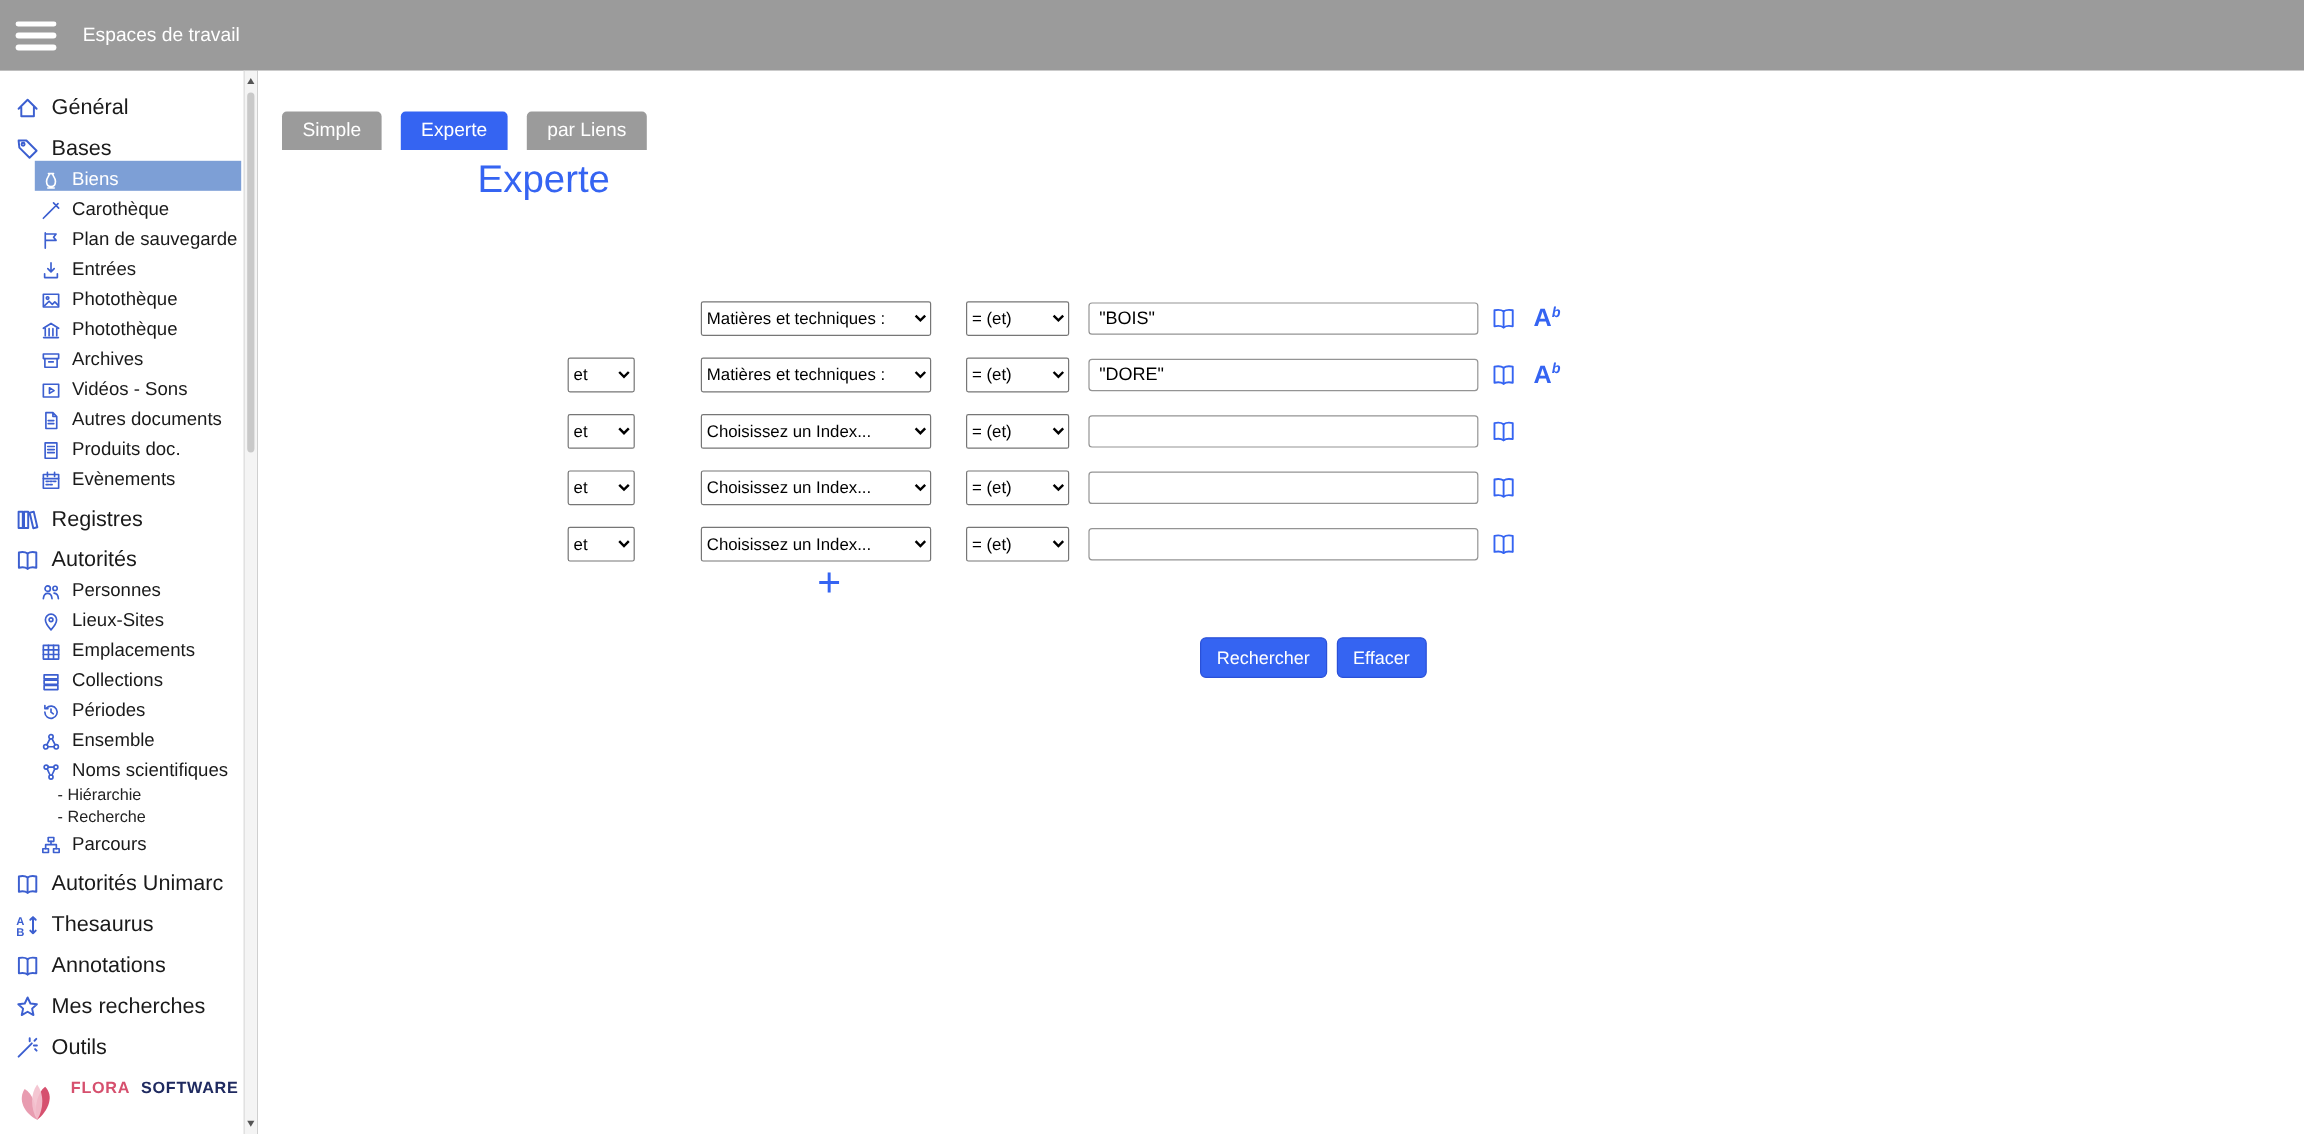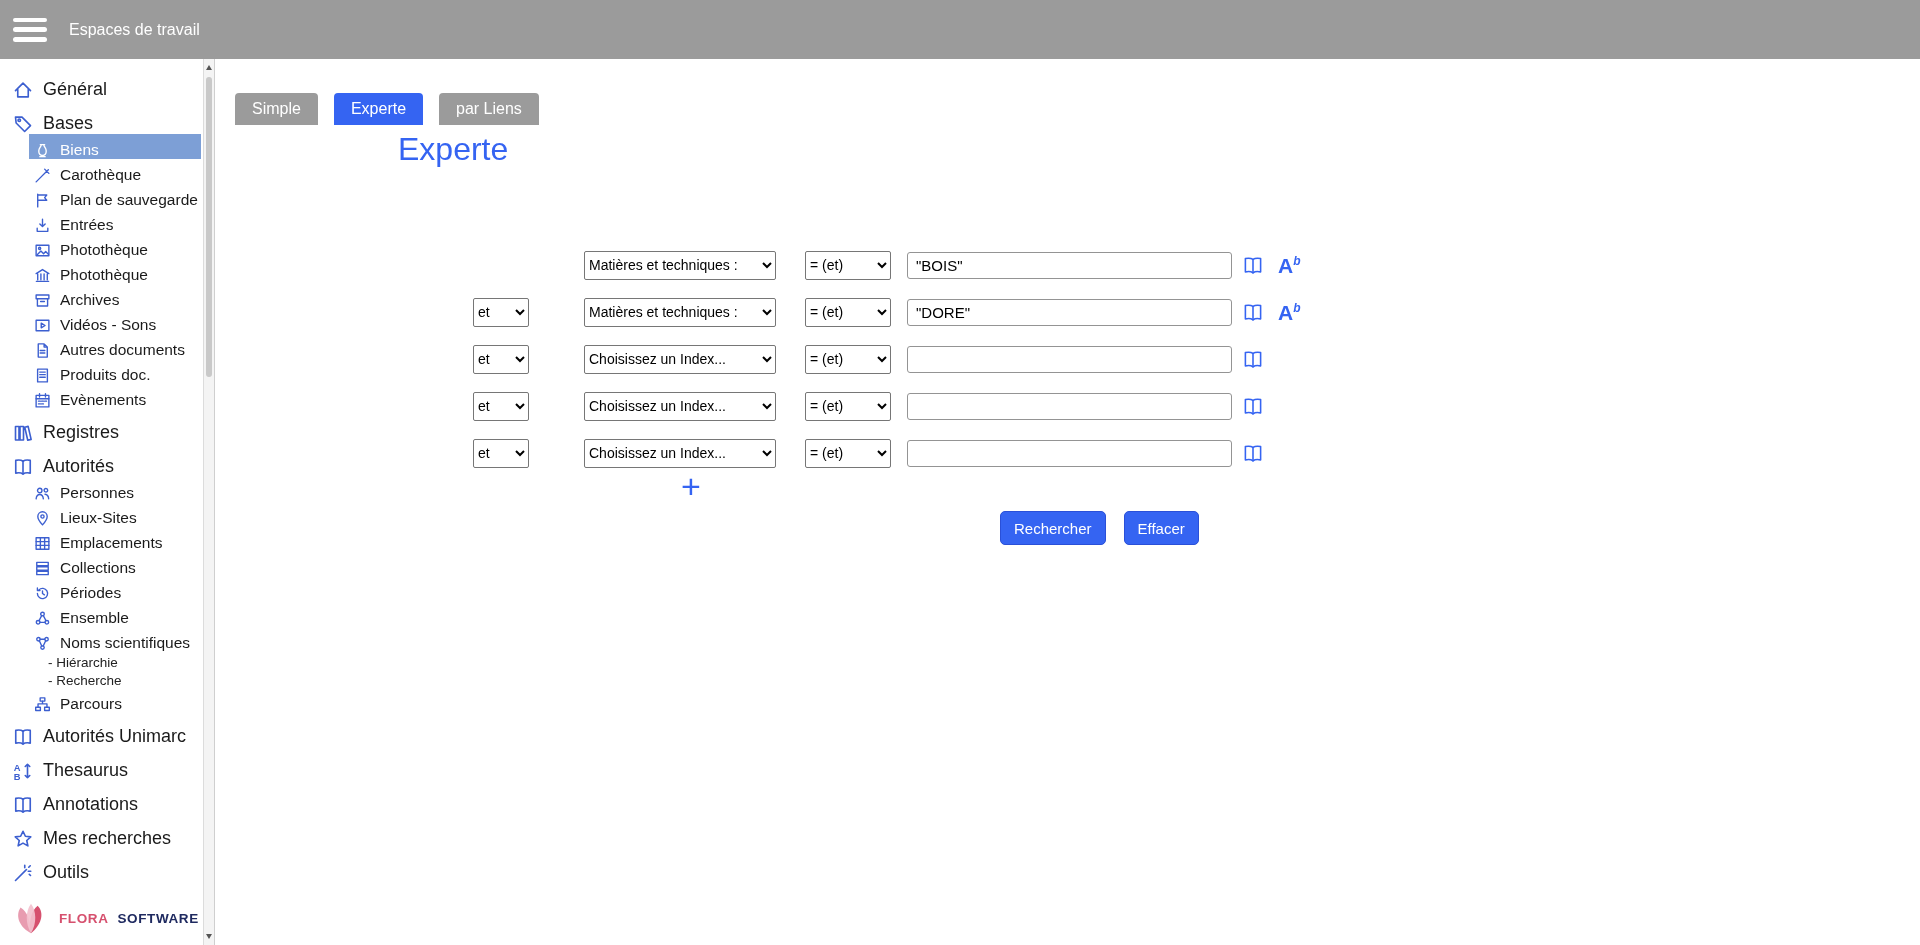--- a/index.html
+++ b/index.html
@@ -39,21 +39,21 @@
   
   .sb{position:absolute;top:0;right:0;bottom:0;width:11px;background:#f4f4f4;border-left:1px solid #dcdcdc}
   .sb-arrow{position:absolute;left:0;right:0;height:13px;display:flex;align-items:center;justify-content:center}
   .sb-arrow.up{top:2px}.sb-arrow.down{bottom:2px}
   .sb-arrow i{display:block;width:0;height:0;border-left:3.5px solid transparent;border-right:3.5px solid transparent}
   .sb-arrow.up i{border-bottom:5px solid #555}
   .sb-arrow.down i{border-top:5px solid #555}
   .sb-thumb{position:absolute;left:2px;width:6px;top:18px;height:300px;background:#c9c9c9;border-radius:3px}
 
   
-  .logo{position:absolute;bottom:8px;left:10px;display:flex;align-items:center;gap:7px}
+  .logo{position:absolute;bottom:8px;left:10px;display:flex;align-items:flex-start;gap:7px}
   .logo-t1,.logo-t2{font-size:13.5px;font-weight:bold;letter-spacing:.6px}
   .logo-t1{color:var(--logo-pink)}
   .logo-t2{color:var(--logo-navy);margin-left:2px}
 
   
   main{position:absolute;left:215px;top:59px;right:0;bottom:0;background:#fff}
   .tabs{position:absolute;left:20px;top:34px;display:flex;gap:16px}
   .tab{height:32px;padding:0 17px;display:flex;align-items:center;background:var(--tab-inactive-bg);color:#fff;font-size:16px;border-radius:4px 4px 0 0;cursor:pointer}
   .tab.active{background:var(--accent)}
   .page-title{position:absolute;left:183px;top:72px;font-size:32px;font-weight:500;color:var(--accent)}
@@ -65,21 +65,21 @@
   .sel-bool{width:56px}
   .sel-index{width:192px;margin-right:29px;flex:0 0 auto}
   .sel-op{width:86px;margin-right:16px;flex:0 0 auto}
   .val-input{width:325px;height:27px;border:1px solid #949494;border-radius:3px;font-size:15px;padding:0 8px;font-family:"Liberation Sans",sans-serif;margin-right:9px;flex:0 0 auto}
   .main-book{color:var(--accent);cursor:pointer}
   .main-book svg{width:24px;height:21px;stroke-width:1.2}
   .ab-ic{color:var(--accent);font-weight:bold;font-size:21px;margin-left:13px;cursor:pointer;line-height:1}
   .ab-ic sup{font-size:12px;font-style:italic}
 
   .plus{position:absolute;left:466px;top:410px;font-size:34px;color:var(--accent);cursor:pointer;line-height:1;font-weight:400}
-  .actions{position:absolute;left:785px;top:452px;display:flex;gap:18px}
+  .actions{position:absolute;left:785px;top:472px;display:flex;gap:8px}
   .btn{height:34px;padding:0 13px;background:var(--accent);color:#fff;border:1px solid #2a50d8;border-radius:5px;font-size:15px;font-family:"Liberation Sans",sans-serif;cursor:pointer}
 </style>
 </head>
 <body>
 
 <header class="topbar">
   <div class="hamburger">
       <span></span>
       <span></span>
       <span></span>

